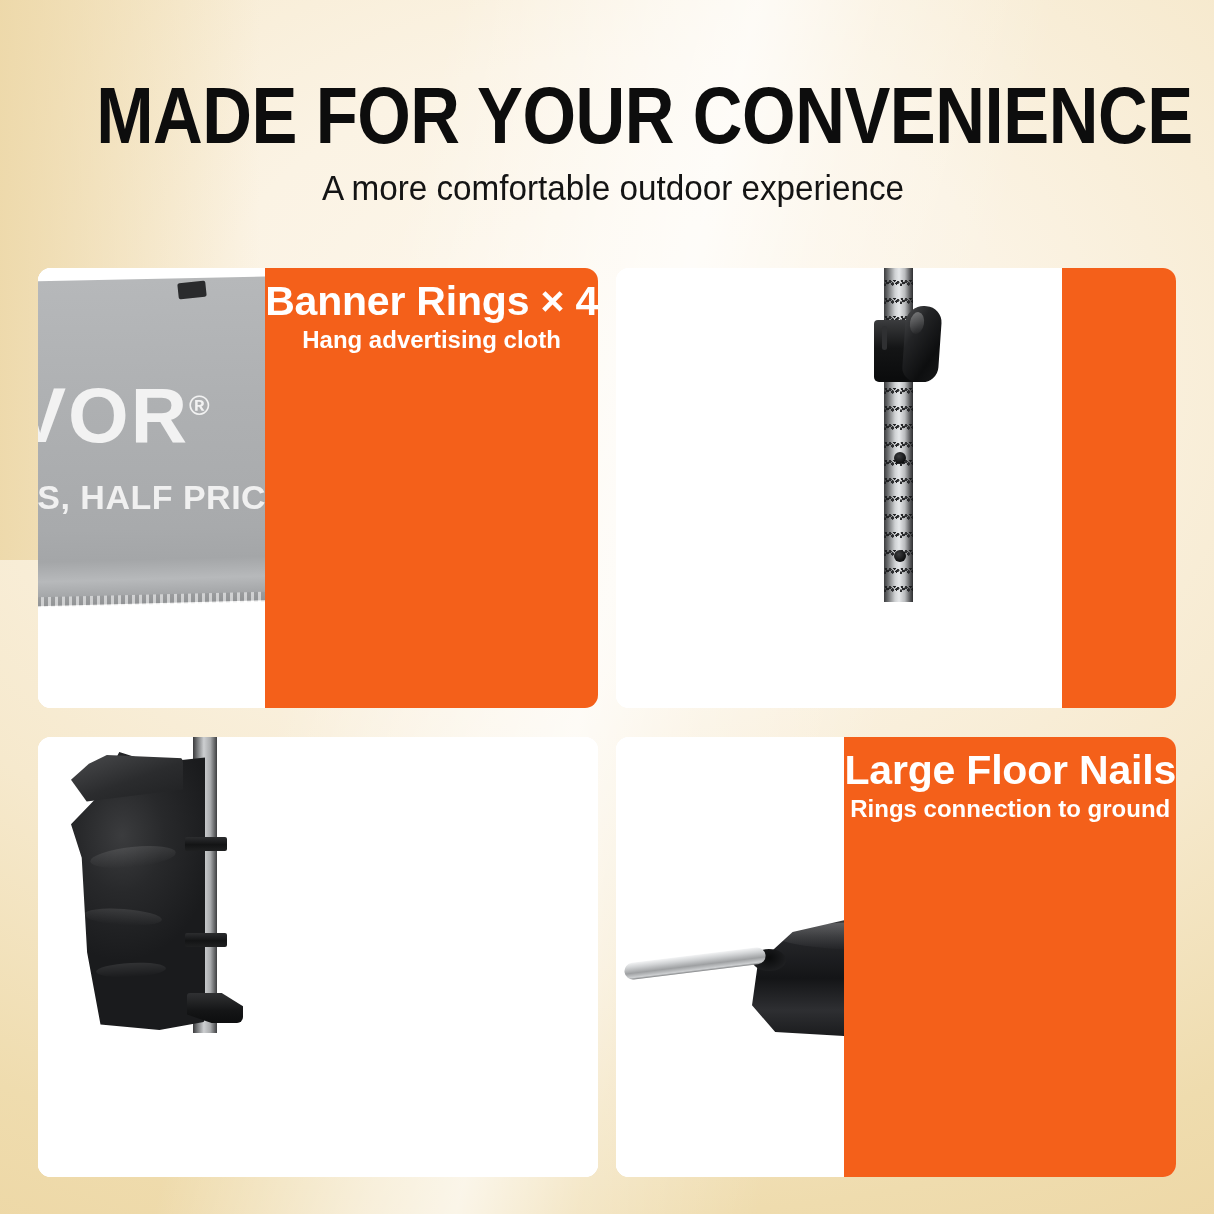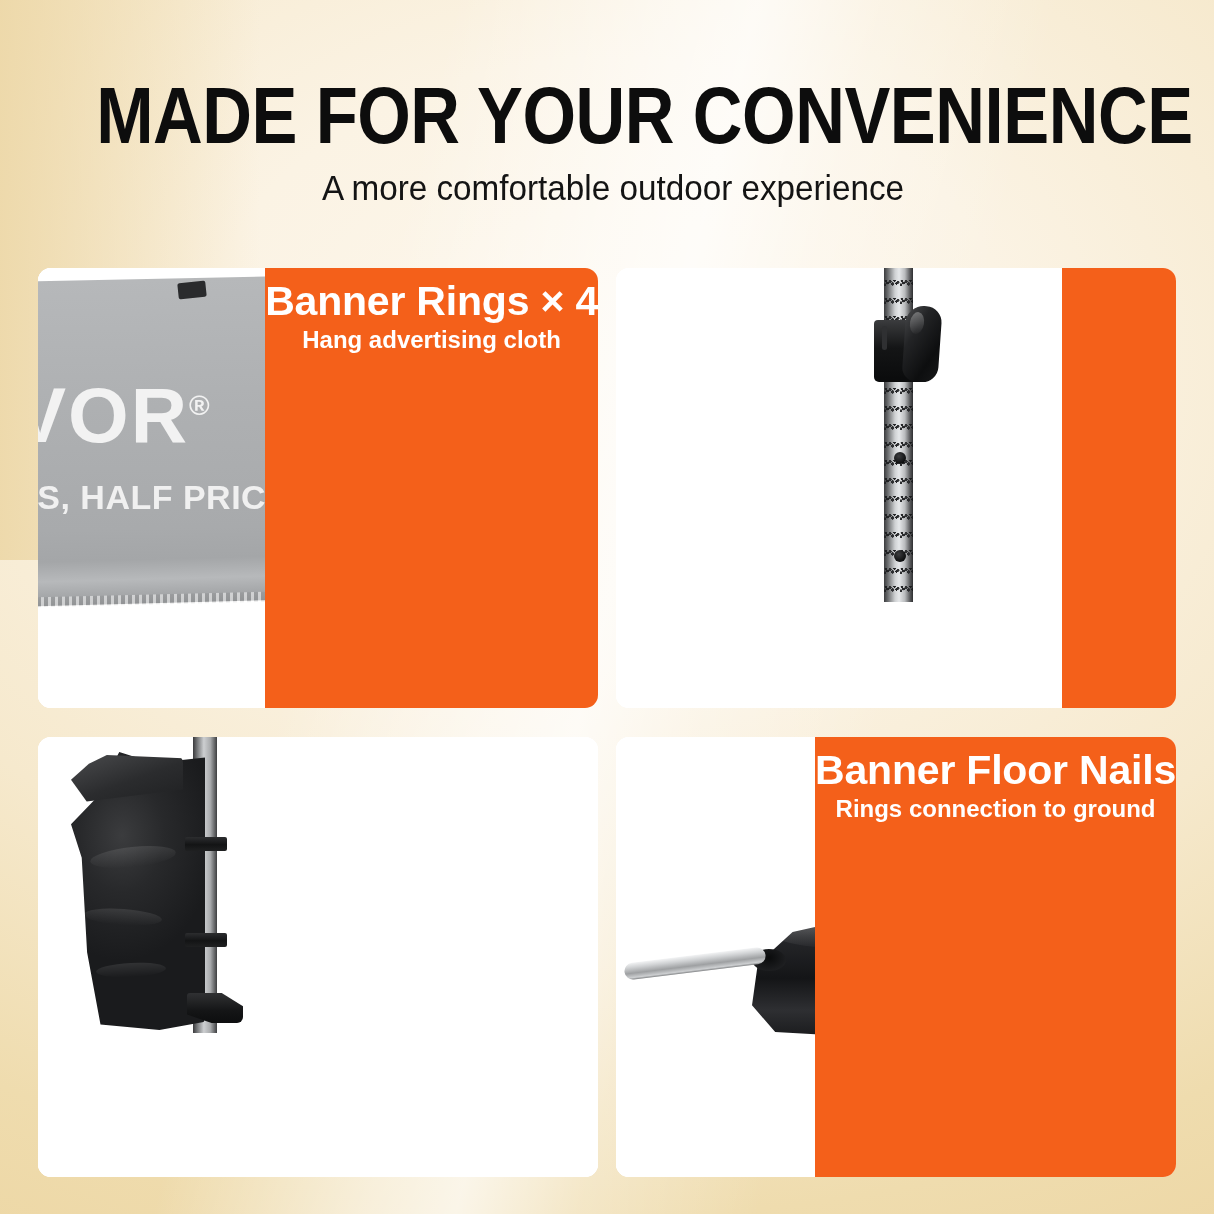--- a/index.html
+++ b/index.html
@@ -501,18 +501,18 @@
         <div class="nails-base-shadow"></div>
         <div class="nails-base"></div>
         <div class="nails-base-hl"></div>
         <div class="nail-socket ls"></div>
         <div class="nail-socket rs"></div>
         <div class="nail left"></div>
         <div class="nail right"></div>
       </div>
     </div>
     <div class="label">
-      <div class="label-title">Banner Floor Nails</div>
+      <div class="label-title">Large Floor Nails</div>
       <div class="label-sub">Rings connection to ground</div>
     </div>
   </div>
 
 </div>
 
 </body></html>

